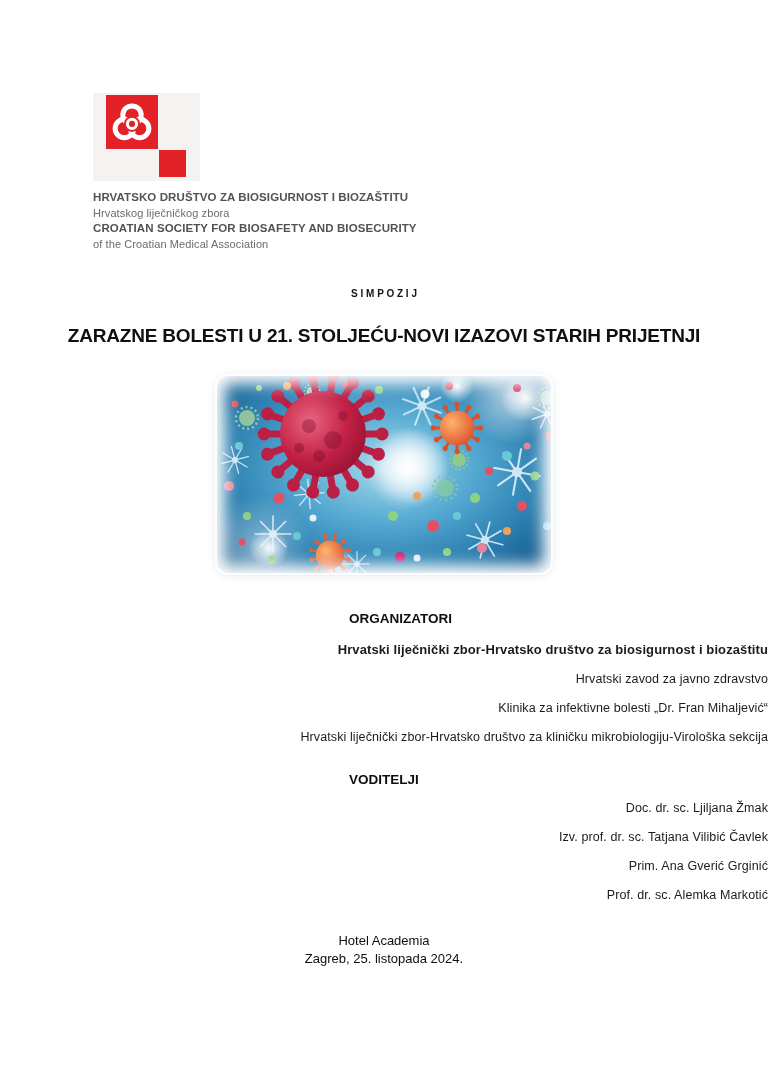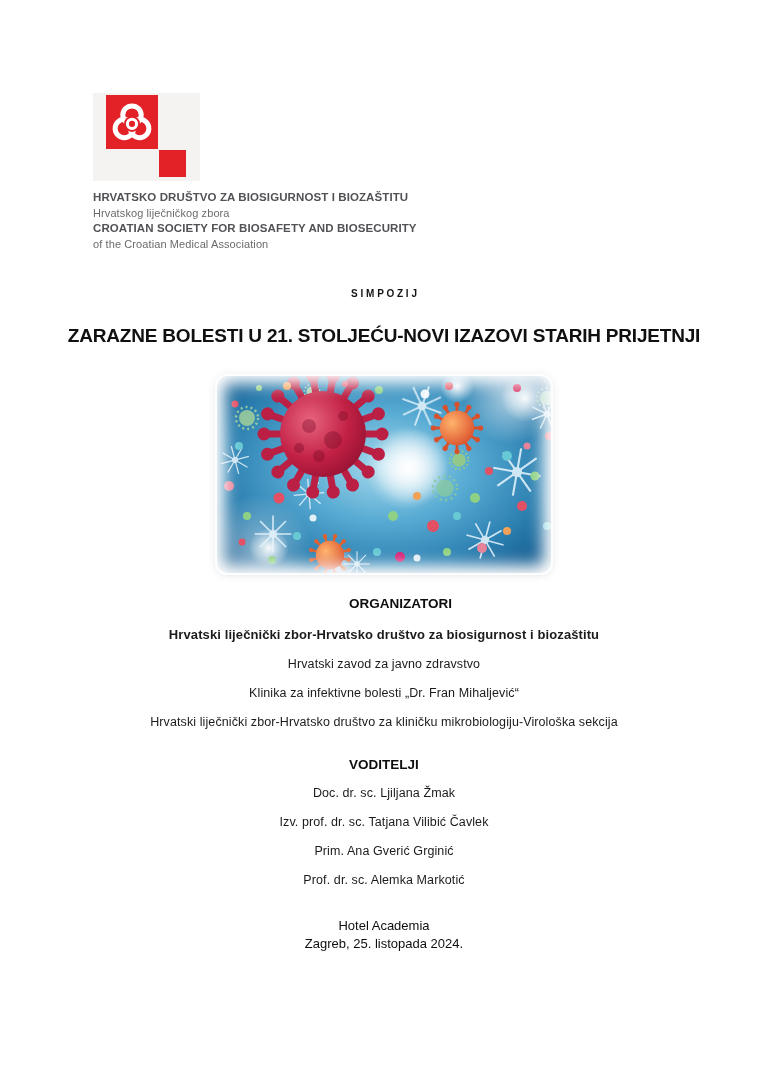--- a/index.html
+++ b/index.html
@@ -42,22 +42,22 @@
     box-shadow: 0 1px 8px rgba(90,115,140,.25);
   }
   .illus-feather {
     position:absolute; inset:-2px; border-radius:12px; pointer-events:none;
     box-shadow: inset 0 0 16px 10px #ffffff;
   }
   .illus svg { display:block; width:100%; height:100%; }
 
   
   .section-heading { text-align:center; font-weight:bold; font-size:13.5px; color:#0e0e0e; }
-  .org-heading { margin-top:23px;padding-left:33px; }
-  .line { text-align:center; font-size:12.5px; line-height:16px; margin-top:13px; color:#1b1b1b; letter-spacing:.1px; }
+  .org-heading { margin-top:38px;padding-left:33px; }
+  .line { text-align:right; font-size:12.5px; line-height:16px; margin-top:13px; color:#1b1b1b; letter-spacing:.1px; }
   .line.b { font-weight:bold; font-size:13px; margin-top:16px; }
   .vod-heading { margin-top:27px; }
   .footer-block { margin-top:29px; text-align:center; font-weight:normal; font-size:13px; line-height:18px; color:#0e0e0e; }
 </style>
 </head>
 <body>
 
 <div class="page">
 
   <div class="logo-block">

